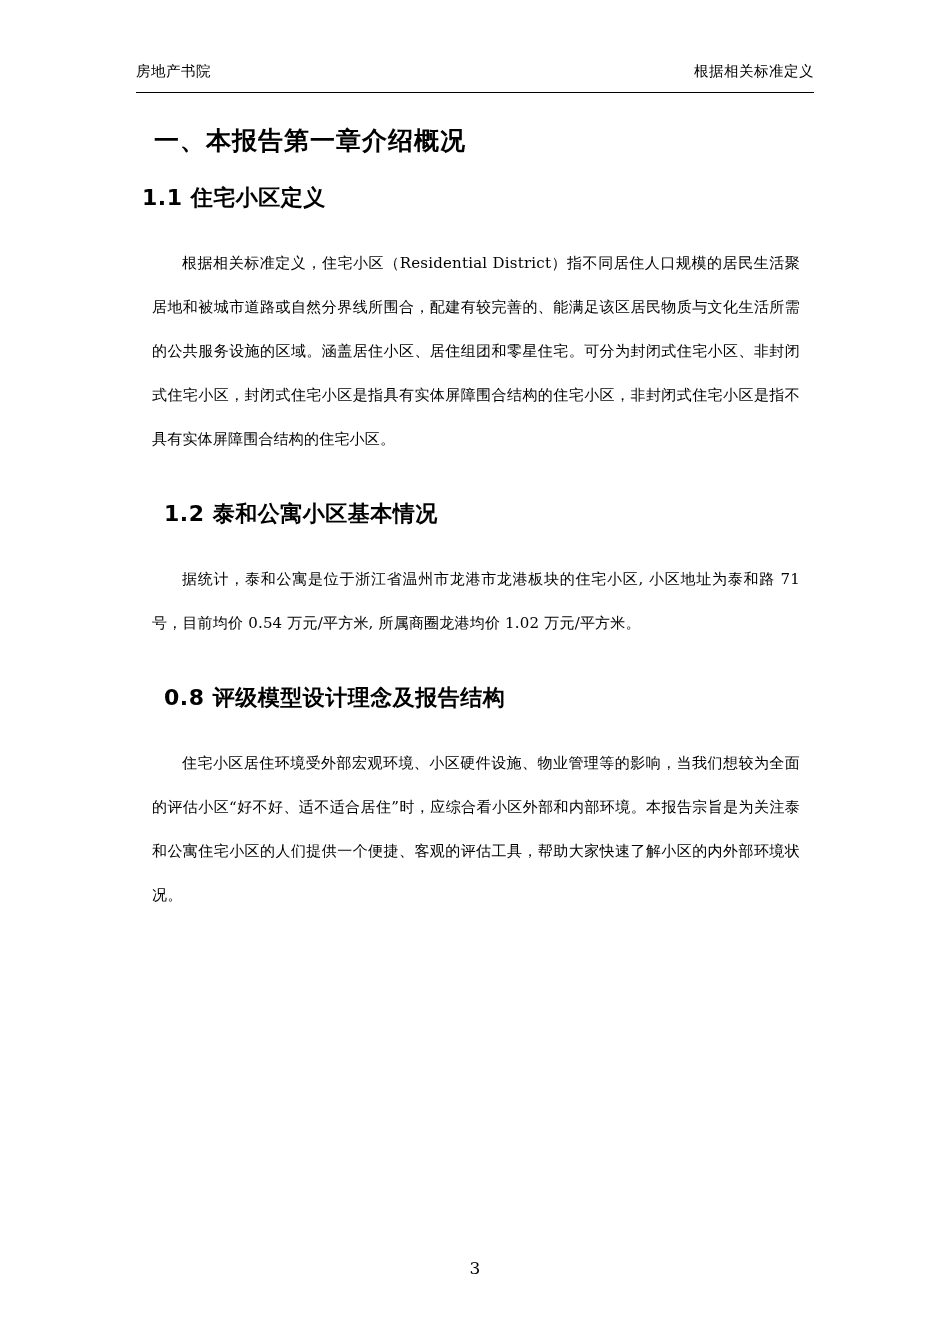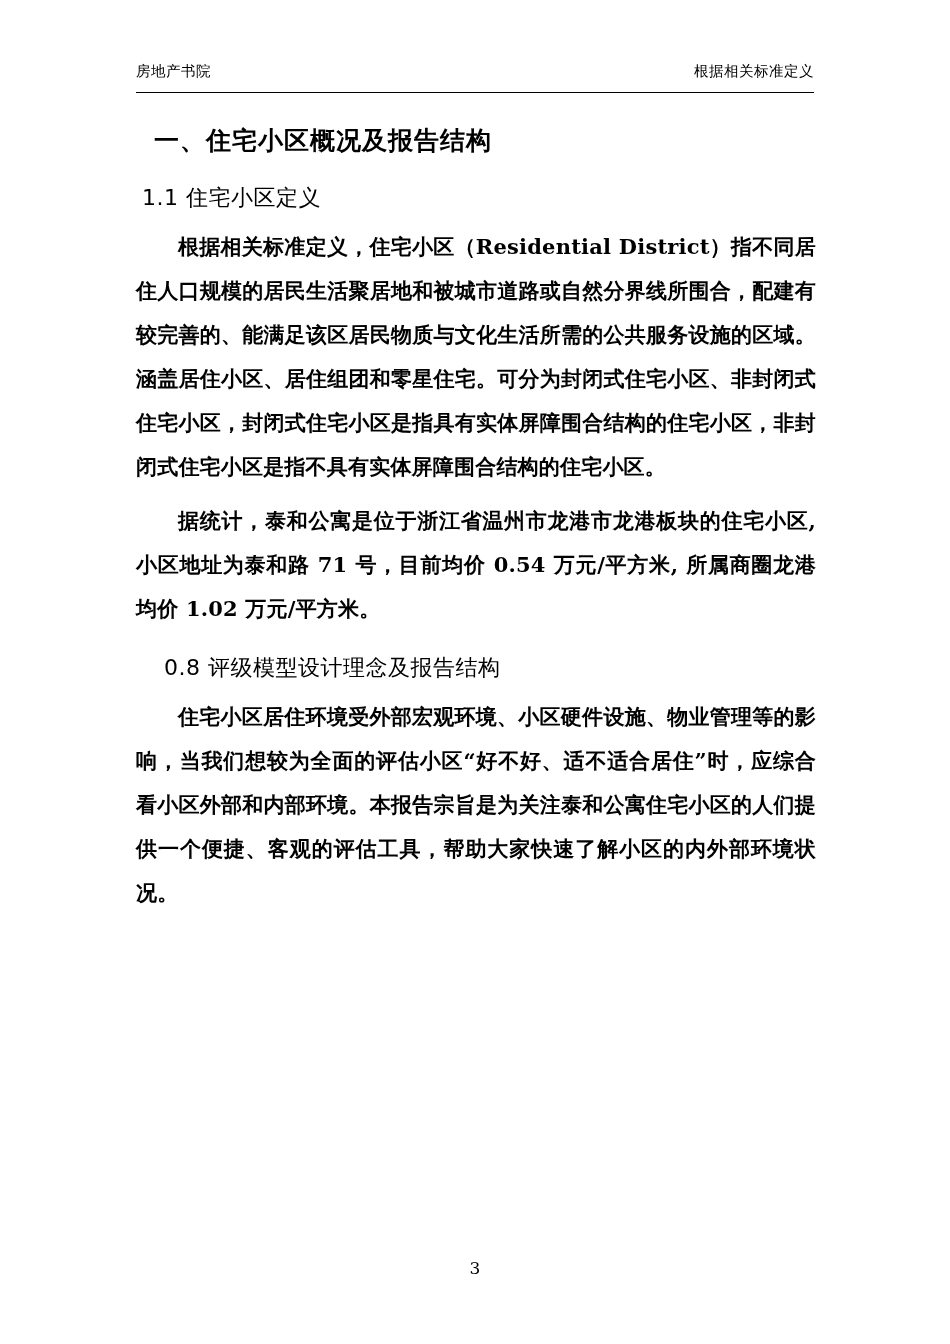--- a/index.html
+++ b/index.html
@@ -53,38 +53,37 @@
     font-family: "DejaVu Sans", "Liberation Sans", sans-serif;
     font-size: 25px;
     font-weight: bold;
     margin: 0 0 0 0;
     padding: 12px 0 4px 18px;
     letter-spacing: 1px;
   }
   h2.section {
     font-family: "DejaVu Sans", "Liberation Sans", sans-serif;
     font-size: 22px;
-    font-weight: normal;
+    font-weight: bold;
     margin: 0;
     padding: 22px 0 2px 6px;
     letter-spacing: 0.5px;
   }
   h2.section.indented {
     padding-left: 28px;
   }
   p.body {
-    font-size: 21px;
+    font-size: 15px;
     line-height: 44px;
-    margin: 0;
+    margin: 16px;
     padding: 10px 0 0 0;
     text-align: justify;
     text-justify: inter-ideograph;
     text-indent: 2em;
     letter-spacing: 0.2px;
-    font-weight: bold;
   }
   p.body.tight {
     padding-top: 4px;
   }
   .footer {
     position: absolute;
     bottom: 66px;
     left: 0;
     width: 950px;
     text-align: center;
@@ -98,25 +97,26 @@
 <div class="page">
 
   <div class="header">
     <span>房地产书院</span>
     <span>根据相关标准定义</span>
   </div>
   <div class="header-rule"></div>
 
   <div class="content">
 
-    <h1 class="chapter">一、住宅小区概况及报告结构</h1>
+    <h1 class="chapter">一、本报告第一章介绍概况</h1>
 
     <h2 class="section">1.1  住宅小区定义</h2>
     <p class="body">根据相关标准定义，住宅小区（Residential District）指不同居住人口规模的居民生活聚居地和被城市道路或自然分界线所围合，配建有较完善的、能满足该区居民物质与文化生活所需的公共服务设施的区域。涵盖居住小区、居住组团和零星住宅。可分为封闭式住宅小区、非封闭式住宅小区，封闭式住宅小区是指具有实体屏障围合结构的住宅小区，非封闭式住宅小区是指不具有实体屏障围合结构的住宅小区。</p>
 
+    <h2 class="section indented">1.2  泰和公寓小区基本情况</h2>
     <p class="body">据统计，泰和公寓是位于浙江省温州市龙港市龙港板块的住宅小区, 小区地址为泰和路 71 号，目前均价 0.54 万元/平方米, 所属商圈龙港均价 1.02 万元/平方米。</p>
 
     <h2 class="section indented">0.8  评级模型设计理念及报告结构</h2>
     <p class="body">住宅小区居住环境受外部宏观环境、小区硬件设施、物业管理等的影响，当我们想较为全面的评估小区“好不好、适不适合居住”时，应综合看小区外部和内部环境。本报告宗旨是为关注泰和公寓住宅小区的人们提供一个便捷、客观的评估工具，帮助大家快速了解小区的内外部环境状况。</p>
 
   </div>
 
   <div class="footer">
     <span>3</span>
   </div>

